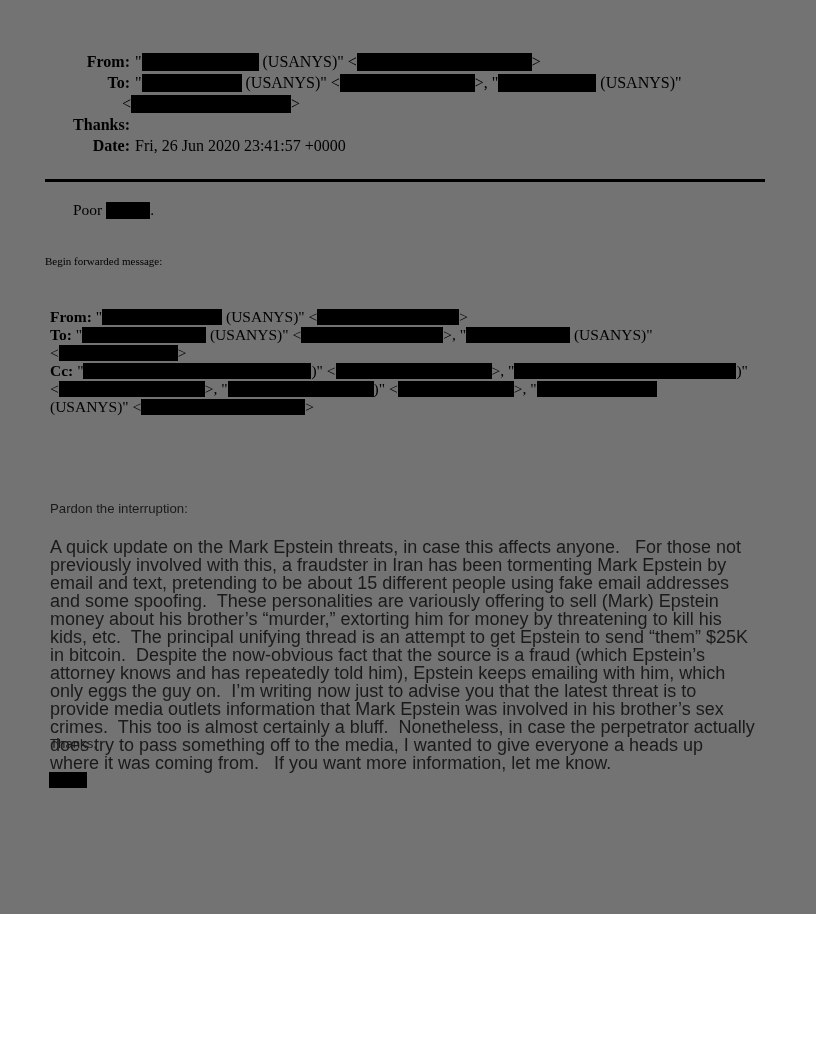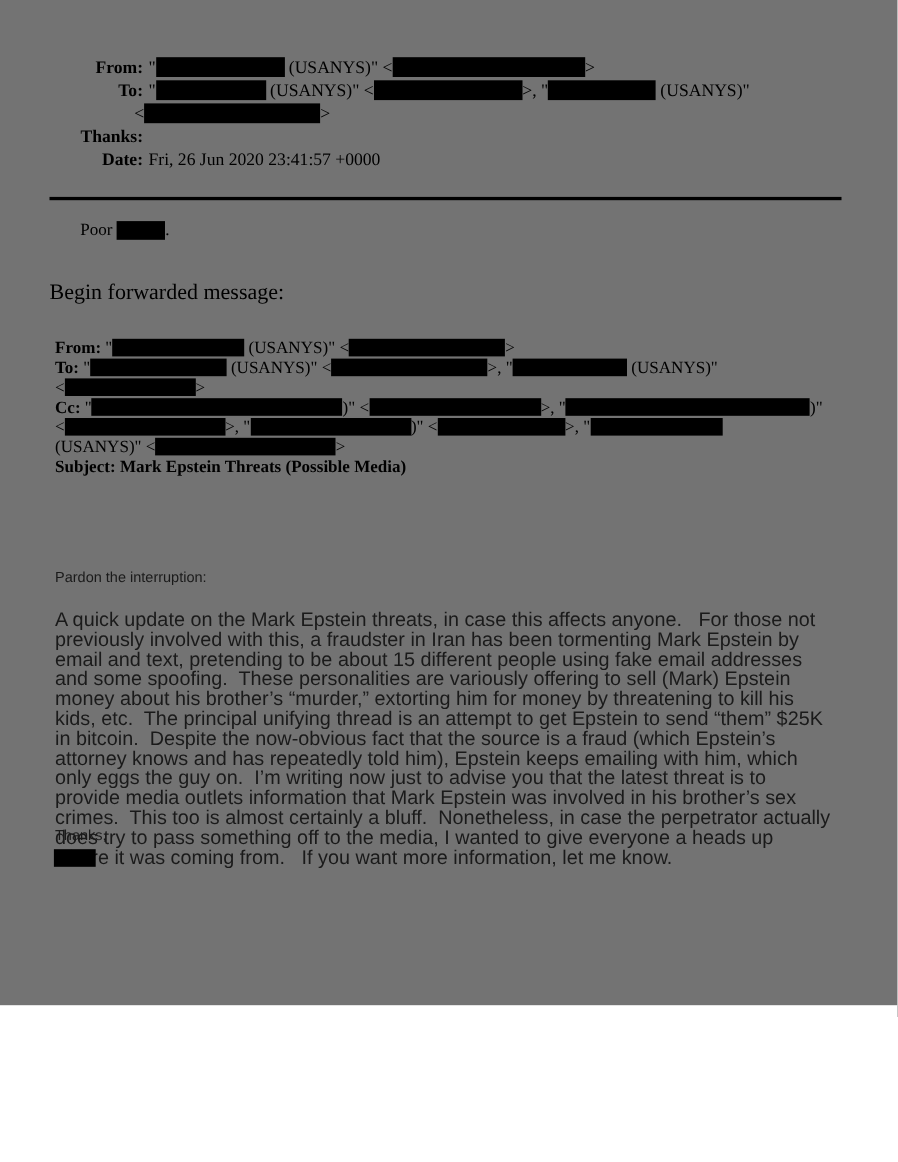--- a/index.html
+++ b/index.html
@@ -12,27 +12,27 @@
   .hrow .val{white-space:nowrap;}
   .hline{white-space:nowrap;}
   .hline.cont{margin-left:-13px;}
   
   .rx{display:inline-block;background:#000;height:18px;vertical-align:-4px;}
   .fwd-header .rx{height:16px;vertical-align:-3px;}
   .intro .rx{height:17px;vertical-align:-4px;}
   
   .rule{position:absolute;top:179px;left:45px;width:720px;height:3px;background:#000;}
   .intro{position:absolute;top:201px;left:45px;font-size:15.5px;margin-left:28px;}
-  .begin-fwd{position:absolute;top:255px;left:45px;font-size:20px;}
+  .begin-fwd{position:absolute;top:255px;left:45px;font-size:11px;}
   
   .fwd-header{position:absolute;top:308px;left:50px;width:730px;font-size:15.5px;line-height:18px;}
   .fwd-header .fline{white-space:nowrap;}
   .fwd-header b{font-weight:bold;}
   
-  .sans{font-family:"Liberation Sans", sans-serif;color:#1a1a1a;margin-top:16px;}
+  .sans{font-family:"Liberation Sans", sans-serif;color:#1a1a1a;}
   .salutation{position:absolute;top:501px;left:50px;font-size:13.2px;}
   .paragraph{position:absolute;top:538px;left:50px;width:706px;font-size:18px;line-height:18px;white-space:pre-wrap;}
   .closing{position:absolute;top:736px;left:50px;font-size:13.2px;text-align:right;}
   .signature-bar{position:absolute;top:772px;left:49px;height:16px;background:#000;}
 </style>
 </head>
 <body>
 
 <div class="page">
 
@@ -67,21 +67,20 @@
 
   <div class="begin-fwd">Begin forwarded message:</div>
 
   <div class="fwd-header" id="fwd-header">
       <div class="fline"><b>From: </b><span>"</span><span class="rx" style="width: 120px;"></span><span> (USANYS)" &lt;</span><span class="rx" style="width: 142px;"></span><span>&gt;</span></div>
       <div class="fline"><b>To: </b><span>"</span><span class="rx" style="width: 124px;"></span><span> (USANYS)" &lt;</span><span class="rx" style="width: 142px;"></span><span>&gt;, "</span><span class="rx" style="width: 104px;"></span><span> (USANYS)"</span></div>
       <div class="fline"><span>&lt;</span><span class="rx" style="width: 119px;"></span><span>&gt;</span></div>
       <div class="fline"><b>Cc: </b><span>"</span><span class="rx" style="width: 228px;"></span><span>)" &lt;</span><span class="rx" style="width: 156px;"></span><span>&gt;, "</span><span class="rx" style="width: 222px;"></span><span>)"</span></div>
       <div class="fline"><span>&lt;</span><span class="rx" style="width: 146px;"></span><span>&gt;, "</span><span class="rx" style="width: 146px;"></span><span>)" &lt;</span><span class="rx" style="width: 116px;"></span><span>&gt;, "</span><span class="rx" style="width: 120px;"></span></div>
       <div class="fline"><span>(USANYS)" &lt;</span><span class="rx" style="width: 164px;"></span><span>&gt;</span></div>
-      <div class="fline"><b>Subject: Mark Epstein Threats (Possible Media)</b></div>
     </div>
 
   <div class="salutation sans">Pardon the interruption:</div>
 
   <div class="paragraph sans">A quick update on the Mark Epstein threats, in case this affects anyone.   For those not previously involved with this, a fraudster in Iran has been tormenting Mark Epstein by email and text, pretending to be about 15 different people using fake email addresses and some spoofing.  These personalities are variously offering to sell (Mark) Epstein money about his brother’s “murder,” extorting him for money by threatening to kill his kids, etc.  The principal unifying thread is an attempt to get Epstein to send “them” $25K in bitcoin.  Despite the now-obvious fact that the source is a fraud (which Epstein’s attorney knows and has repeatedly told him), Epstein keeps emailing with him, which only eggs the guy on.  I’m writing now just to advise you that the latest threat is to provide media outlets information that Mark Epstein was involved in his brother’s sex crimes.  This too is almost certainly a bluff.  Nonetheless, in case the perpetrator actually does try to pass something off to the media, I wanted to give everyone a heads up where it was coming from.   If you want more information, let me know.</div>
 
   <div class="closing sans">Thanks,</div>
 
   <div class="signature-bar" id="signature-bar" style="width: 38px;"></div>
 

